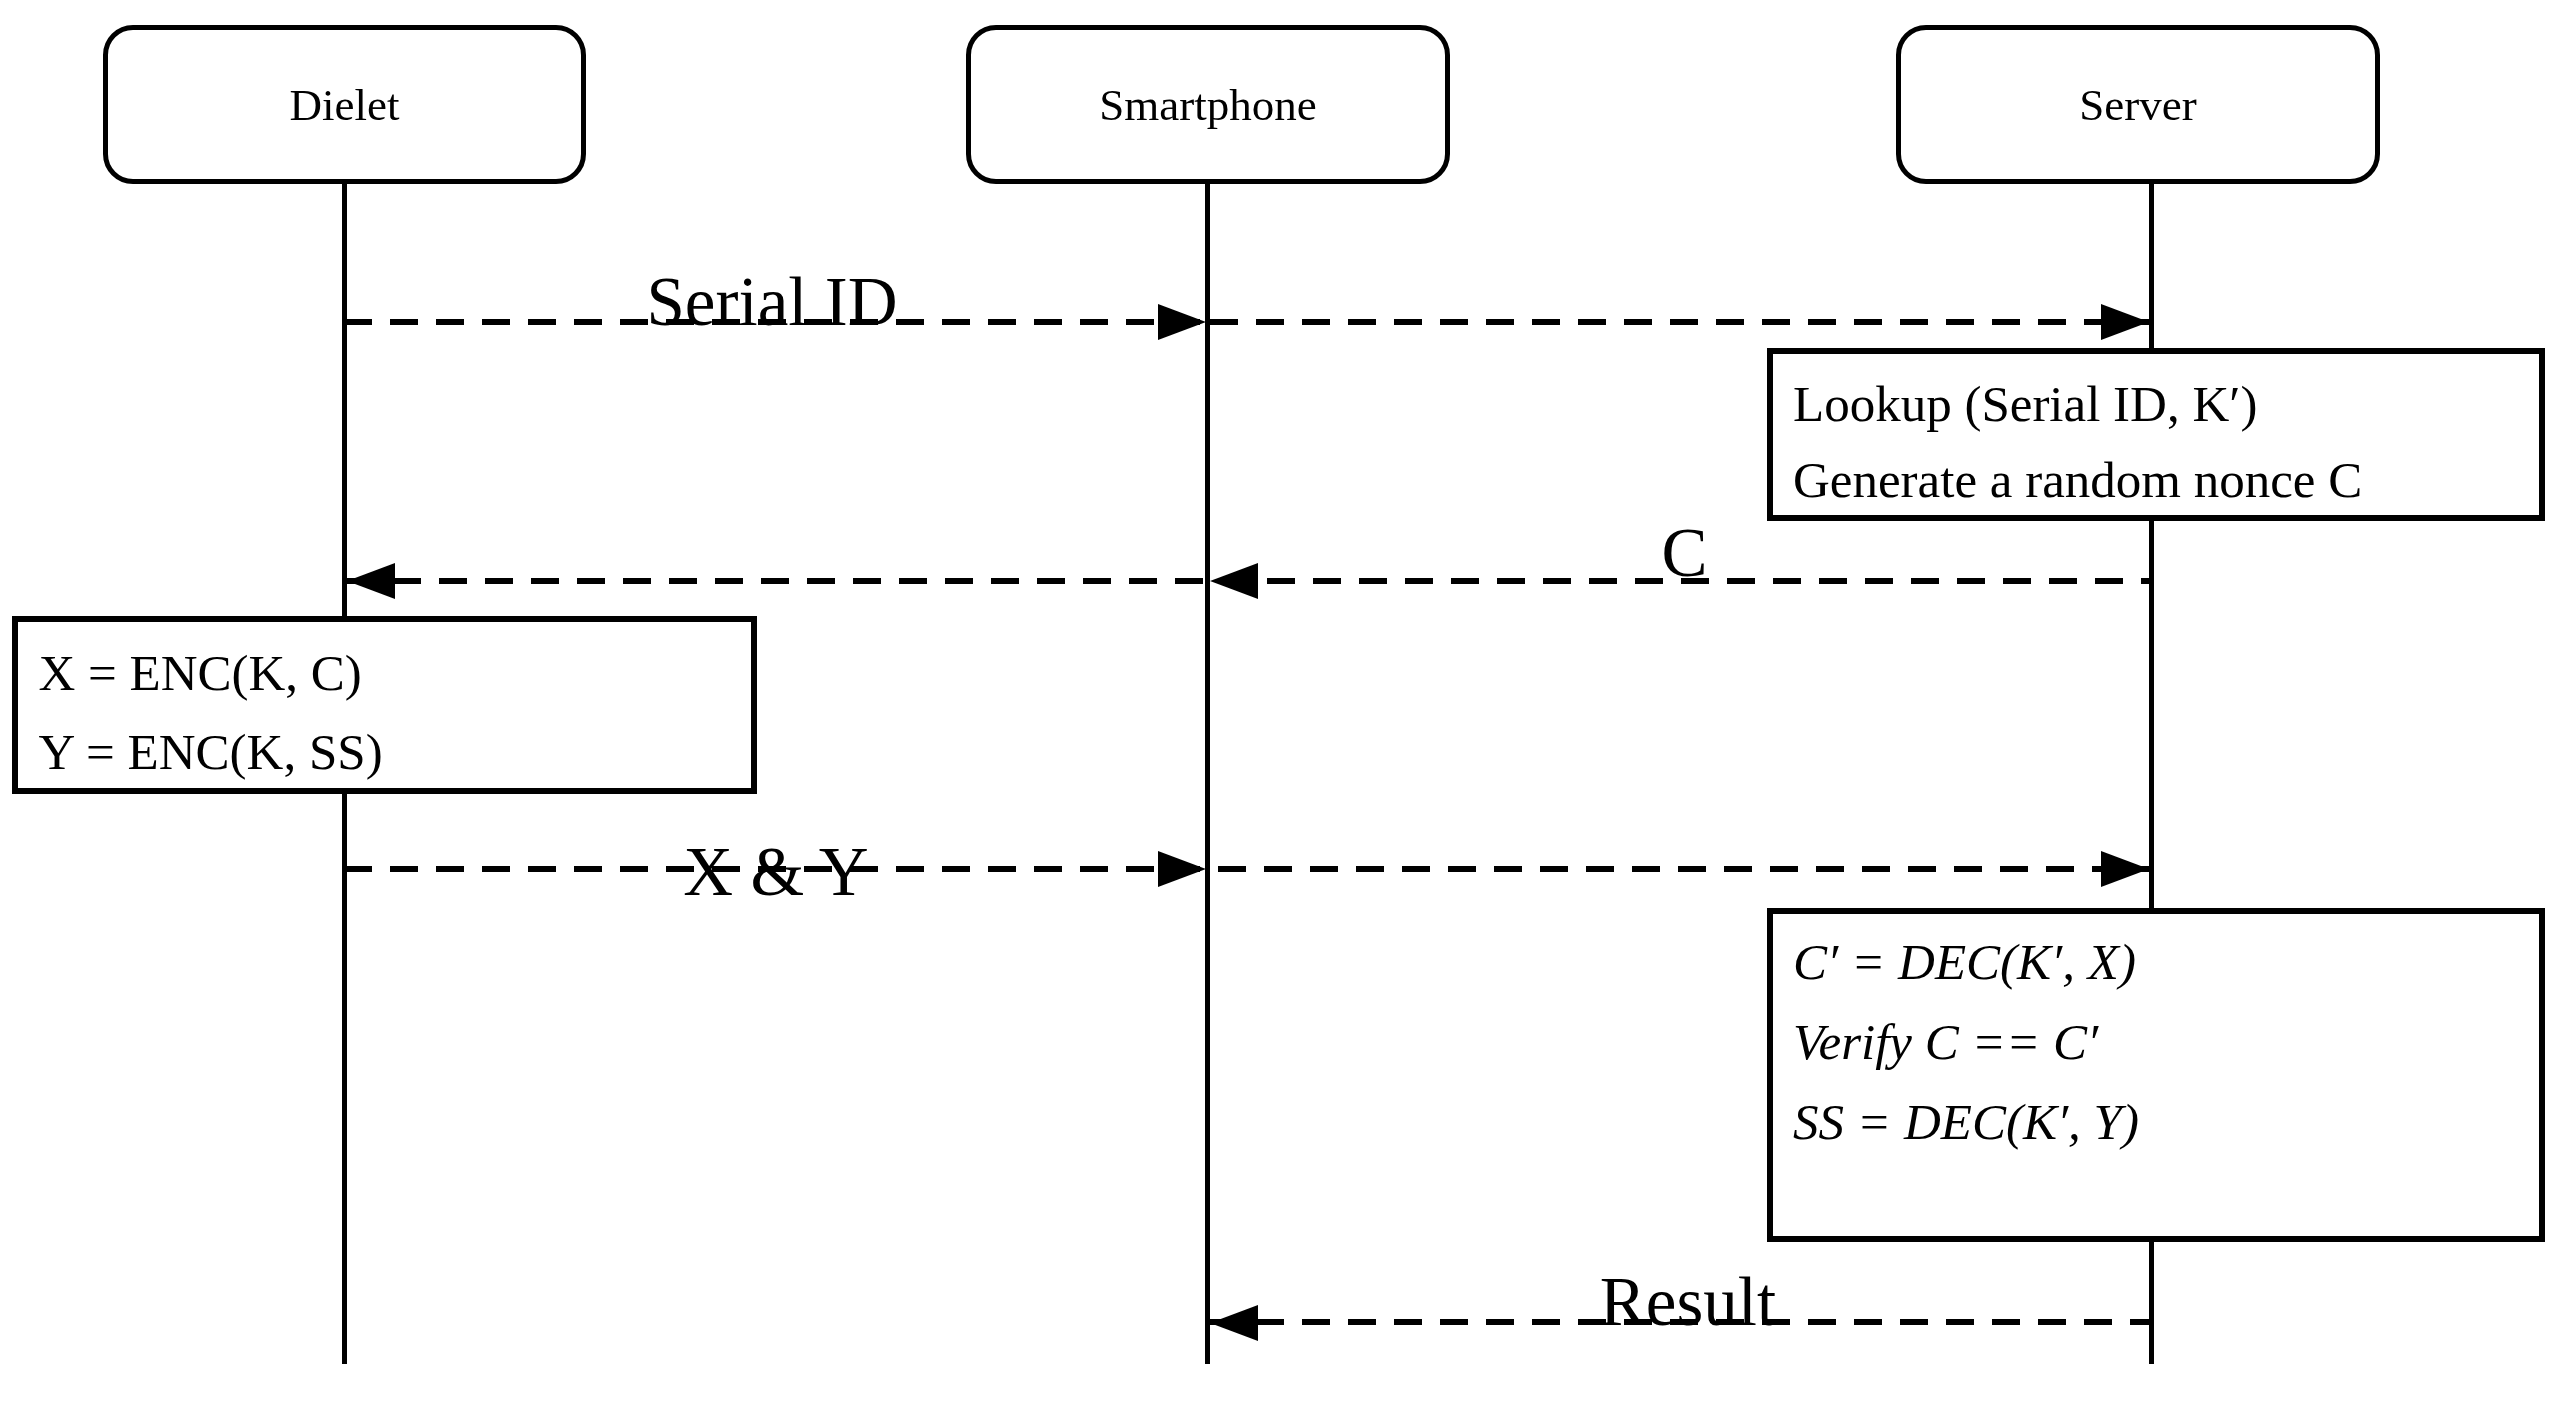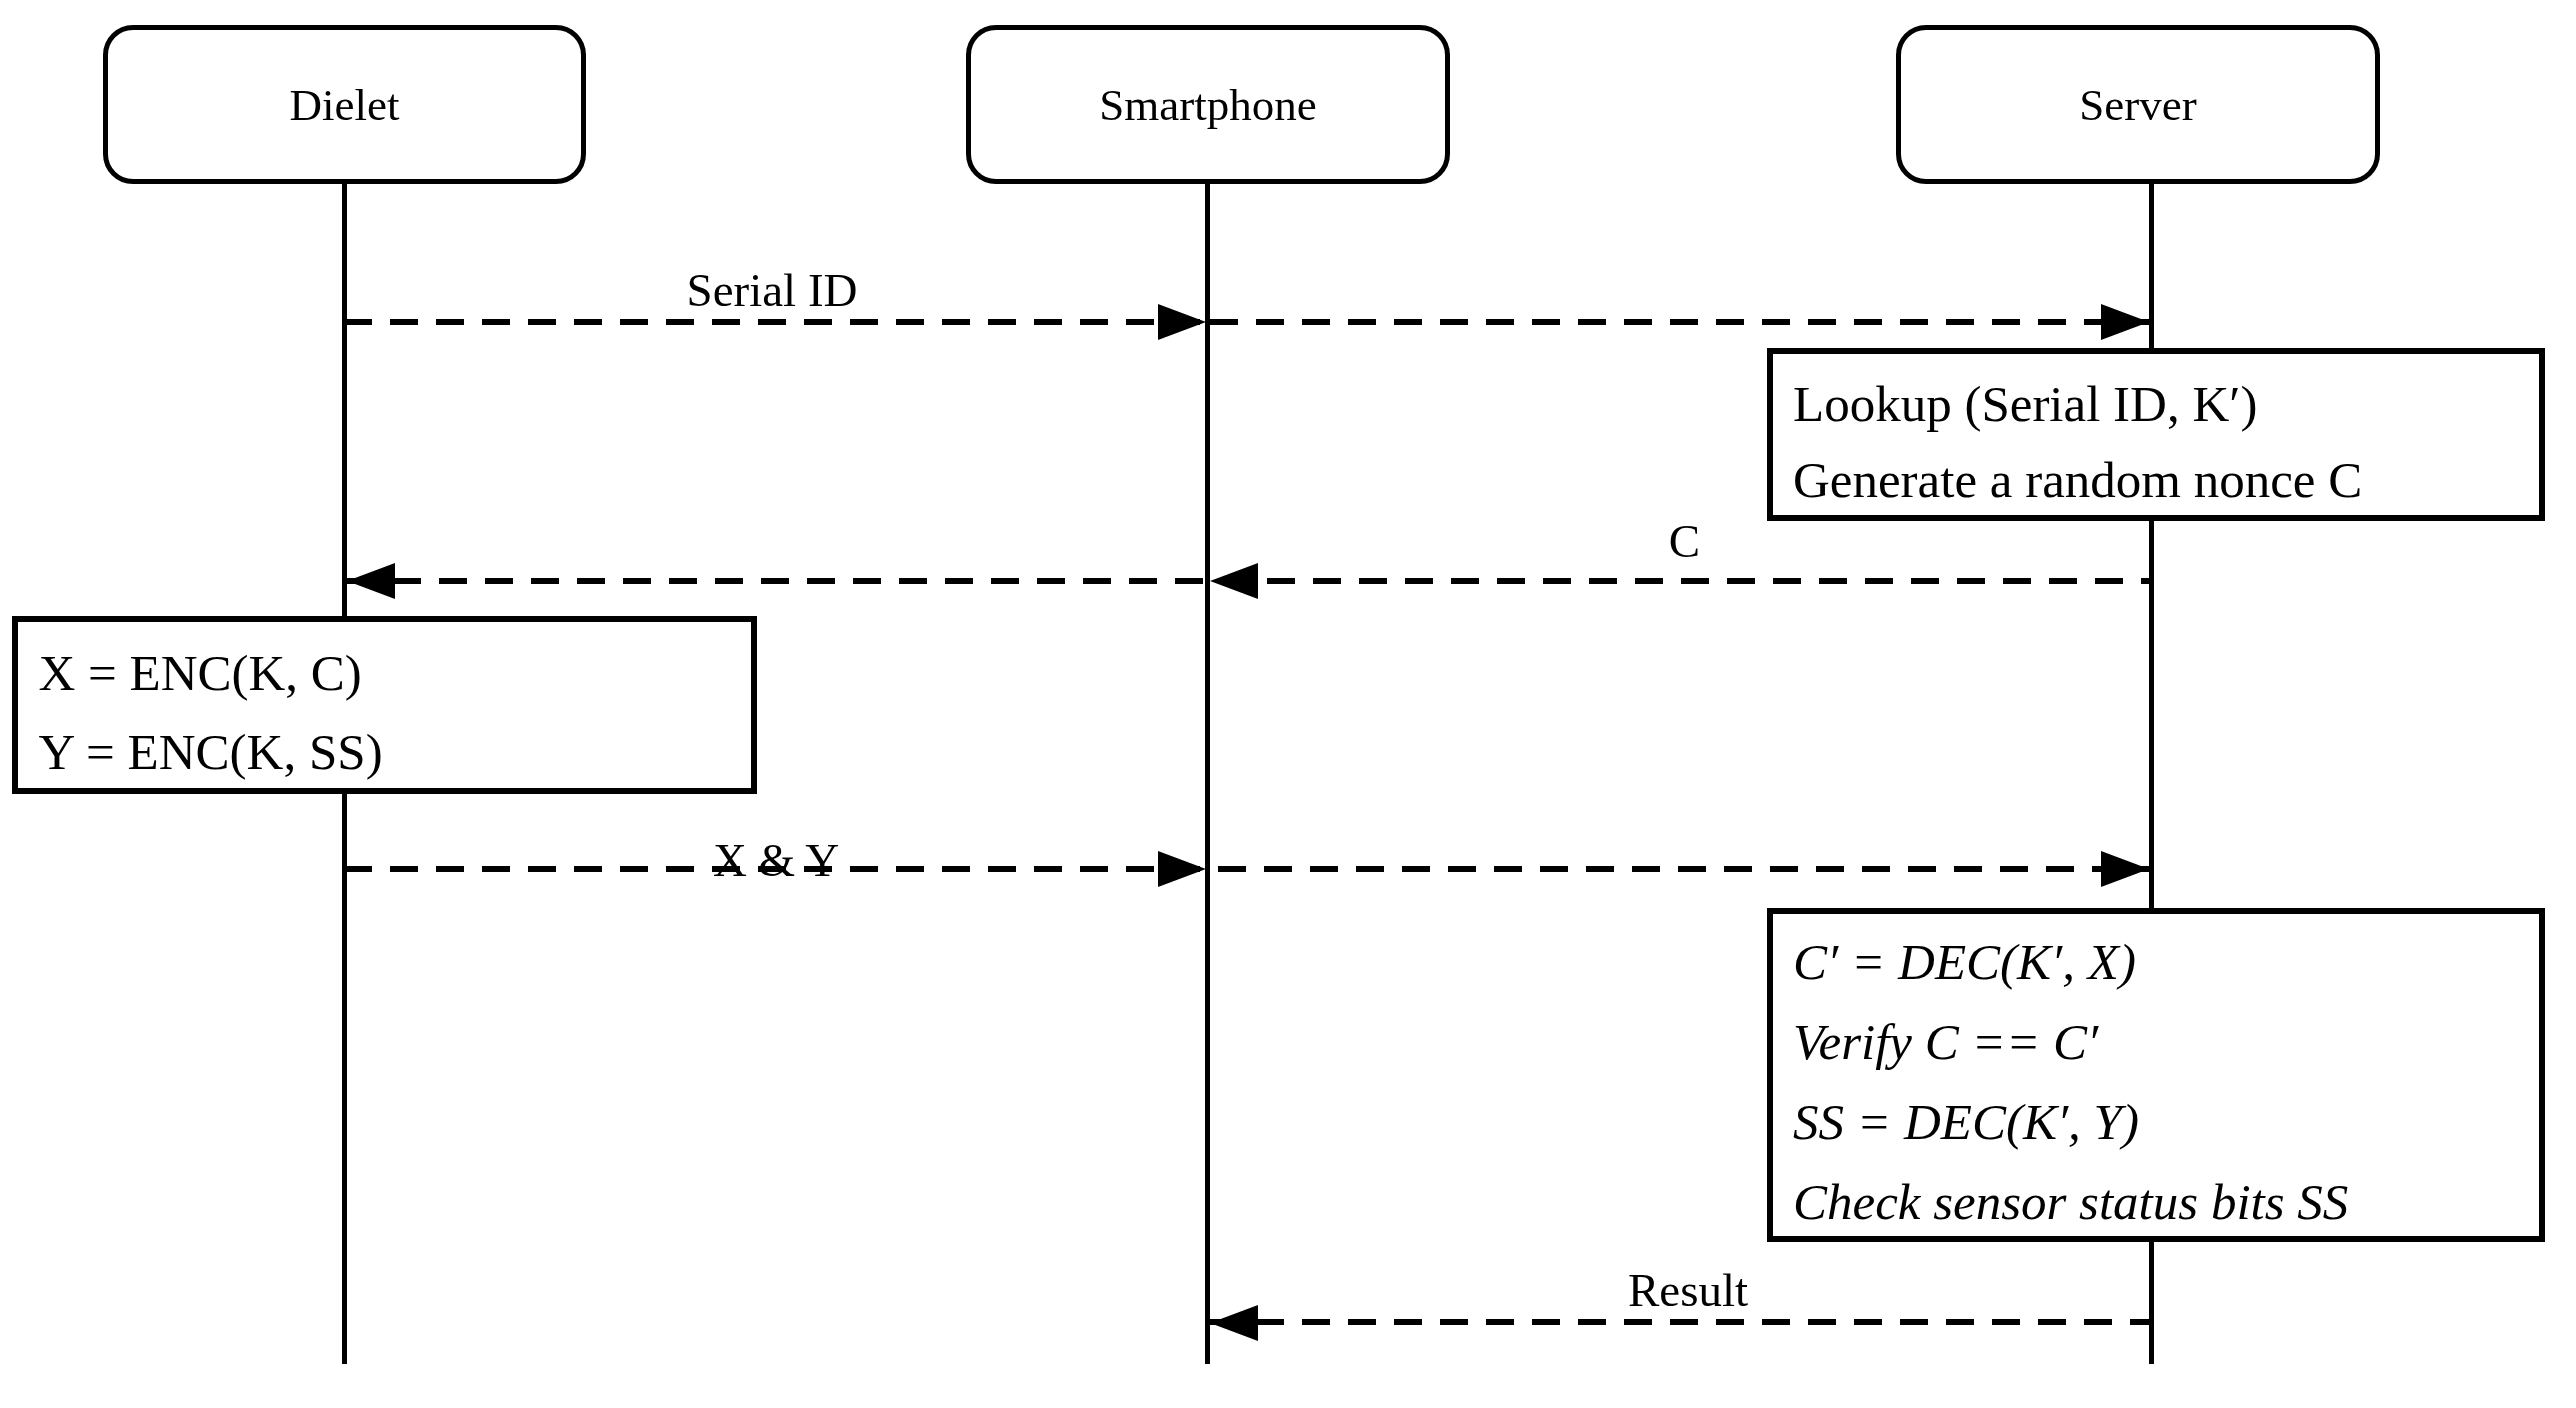--- a/index.html
+++ b/index.html
@@ -17,21 +17,21 @@
   
   .dash-line{position:absolute;height:5.8px;z-index:2;
              background:repeating-linear-gradient(90deg,#000 0 28px,transparent 28px 46px);}
 
   
   .head{position:absolute;width:0;height:0;z-index:4;}
   .head.right{border-top:18px solid transparent;border-bottom:18px solid transparent;border-left:48px solid #000;}
   .head.left {border-top:18px solid transparent;border-bottom:18px solid transparent;border-right:48px solid #000;}
 
   
-  .msg-label{position:absolute;font-size:47px;text-align:center;white-space:nowrap;z-index:2;}
+  .msg-label{position:absolute;font-size:69px;text-align:center;white-space:nowrap;z-index:2;}
 
   
   .note{position:absolute;border:6.6px solid #000;background:#fff;box-sizing:border-box;z-index:5;}
   .note .note-line{white-space:nowrap;font-size:51px;}
   .note-server1{left:1767px;top:348px;width:778px;height:173px;padding:11.6px 0 0 20px;}
   .note-server1 .note-line{line-height:76px;}
   .note-dielet{left:12.4px;top:616px;width:745px;height:178px;padding:11.6px 0 0 20px;}
   .note-dielet .note-line{line-height:79px;}
   .note-server2{left:1767px;top:908px;width:778px;height:334px;padding:8.3px 0 0 20px;}
   .note-server2 .note-line{line-height:80px;font-style:italic;}
@@ -78,21 +78,20 @@
 
   <div class="msg-label" style="left:578px;top:810px;width:396px;margin-top:23px;">X &amp; Y</div>
   <div class="dash-line" style="left:344px;top:866px;width:1805px;"></div>
   <div class="head right" style="left:1158px;top:851px;"></div>
   <div class="head right" style="left:2101px;top:851px;"></div>
 
   <div class="note note-server2">
     <div class="note-line">C′ = DEC(K′, X)</div>
     <div class="note-line">Verify C == C′</div>
     <div class="note-line">SS = DEC(K′, Y)</div>
-    <div class="note-line">Check sensor status bits SS</div>
   </div>
 
   <div class="msg-label" style="left:1552px;top:1263px;width:272px;">Result</div>
   <div class="dash-line" style="left:1210px;top:1319px;width:939px;"></div>
   <div class="head left" style="left:1210px;top:1305px;"></div>
 
 </div>
 
 
 </body></html>

